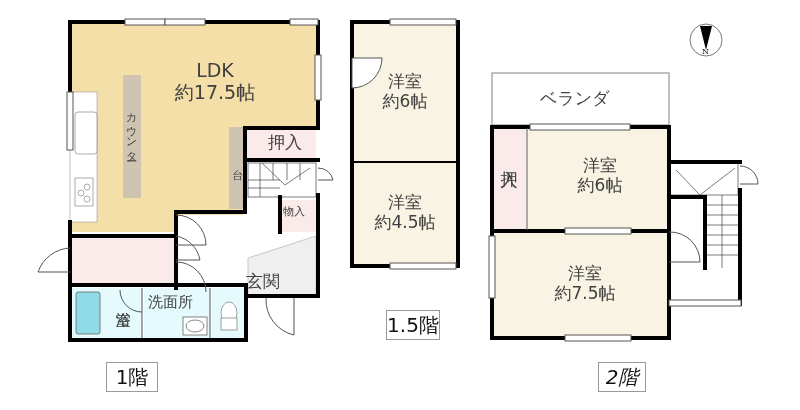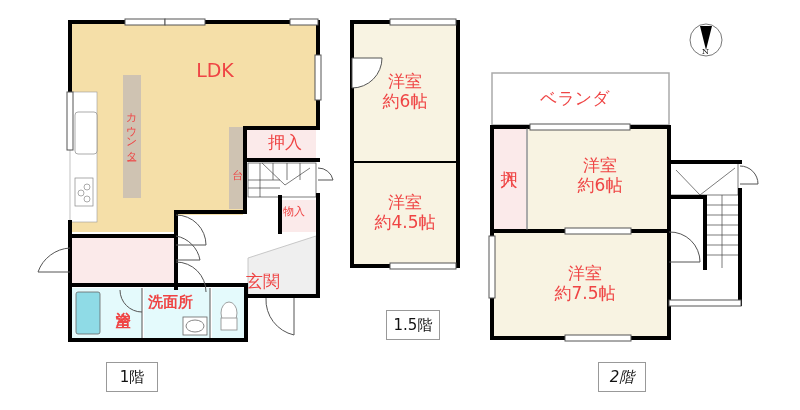--- a/index.html
+++ b/index.html
@@ -1,26 +1,26 @@
 <!DOCTYPE html>
 <html><head>
 <meta charset="utf-8">
 <style>
   html, body { margin:0; padding:0; background:#ffffff; }
   body { width:800px; height:410px; position:relative; overflow:hidden;
          font-family: "DejaVu Sans", "Liberation Sans", sans-serif; color:#111; }
   .abs { position:absolute; }
   svg.plan { position:absolute; left:0; top:0; }
-  .lbl { position:absolute; text-align:center; line-height:1.15; color:#ef4444; white-space:nowrap; }
+  .lbl { position:absolute; text-align:center; line-height:1.15; color:#404040; white-space:nowrap; }
   .room-lg { font-size:19px; }
   .room-md { font-size:17px; }
-  .room-sm { font-size:15px;font-weight:bold; }
+  .room-sm { font-size:15px; }
   .room-xs { font-size:11px; }
   .vert { writing-mode: vertical-rl; text-orientation: upright; }
-  .floor-tag { position:absolute; border:1px solid #999; background:#fff; font-size:15px;
+  .floor-tag { position:absolute; border:1px solid #999; background:#fff; font-size:20px;
                text-align:center; line-height:28px; height:28px; }
 </style>
 </head>
 <body>
 
 <svg class="plan" width="800" height="410" viewBox="0 0 800 410">
 
   <g>
 
     <rect x="70" y="22" width="248" height="210" fill="#f5dfa8"></rect>
@@ -174,20 +174,21 @@
 <div class="abs" style="left:688px;top:22px;width:36px;height:36px;">
   <svg width="36" height="36" viewBox="0 0 36 36">
     <circle cx="18" cy="18" r="16" fill="#fff" stroke="#555" stroke-width="0.8"></circle>
     <polygon points="12,4 24,4 18,28" fill="#000"></polygon>
   </svg>
   <span class="abs" style="left:14px;top:25px;font-size:8px;font-family:'DejaVu Serif',serif;">N</span>
 </div>
 
 <div class="lbl room-lg" style="left:160px;top:60px;width:110px;">
   <div>LDK</div>
+  <div>約17.5帖</div>
 </div>
 <div class="lbl vert" style="left:124px;top:105px;font-size:11px;">カウンター</div>
 <div class="lbl vert" style="left:230px;top:160px;font-size:11px;">台</div>
 <div class="lbl room-md" style="left:268px;top:133px;text-align:right;">押入</div>
 <div class="lbl room-xs" style="left:283px;top:206px;">物入</div>
 <div class="lbl room-md" style="left:246px;top:272px;">玄関</div>
 <div class="lbl room-sm" style="left:148px;top:294px;">洗面所</div>
 <div class="lbl vert room-sm" style="left:114px;top:300px;">浴室</div>
 <div class="floor-tag" style="left:106px;top:362px;width:50px;">1階</div>
 

